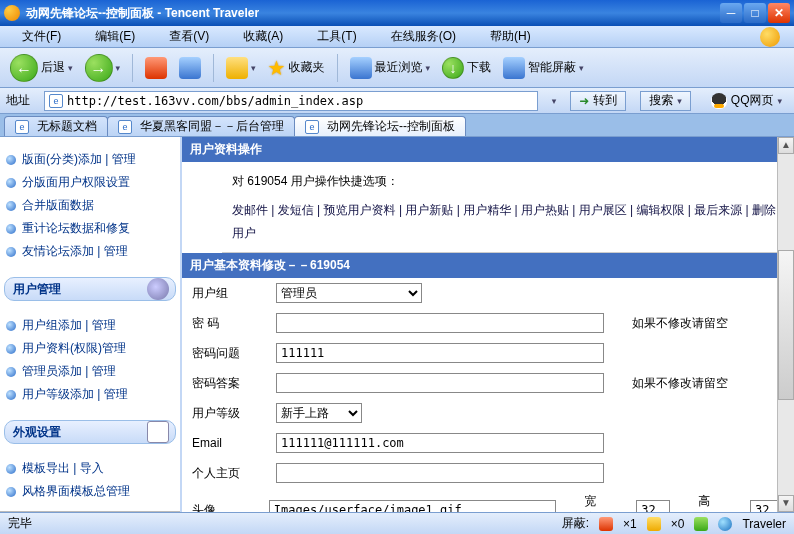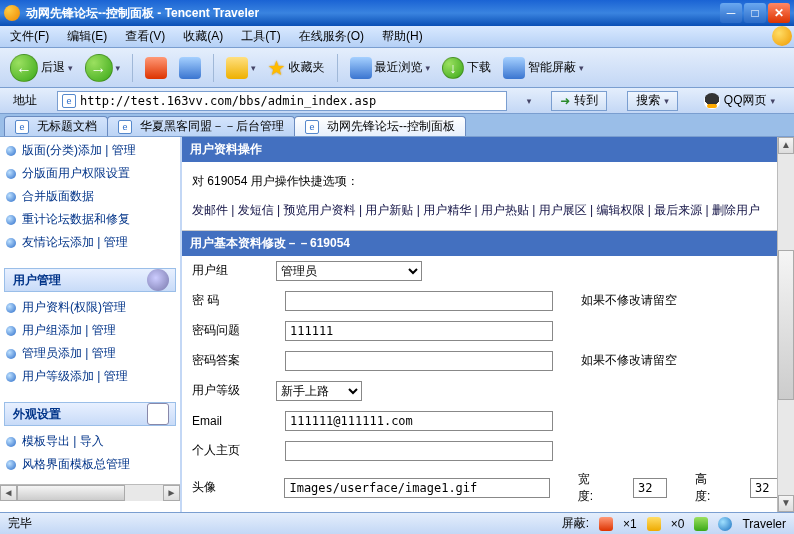--- a/index.html
+++ b/index.html
@@ -7,73 +7,73 @@
 
 .titlebar { height: 26px; background: linear-gradient(to bottom, #1a63d4, #3a84e0, #0a4fb5); display: flex; align-items: center; padding: 0 4px; color: #fff; }
 .titlebar .app-icon { width: 16px; height: 16px; background: radial-gradient(circle at 30% 30%, #ffcc44, #ee8800); border-radius: 50%; margin-right: 6px; }
 .titlebar .title { flex: 1; font-weight: bold; }
 .win-btns { display: flex; gap: 2px; }
 .win-btn { width: 22px; height: 20px; border-radius: 3px; display: flex; align-items: center; justify-content: center; font-weight: bold; font-family: Arial; }
 .win-min { background: linear-gradient(#6aa8f0,#2a6bc8); color:#fff }
 .win-max { background: linear-gradient(#6aa8f0,#2a6bc8); color:#fff }
 .win-close { background: linear-gradient(#ff8866,#dd3300); color:#fff }
 
-.menubar { height: 22px; background: linear-gradient(#d9e9ff,#b5d0f5); border-bottom: 1px solid #7a9ed0; display: flex; align-items: flex-start; padding: 0 2px; gap: 2px; }
+.menubar { height: 22px; background: linear-gradient(#d9e9ff,#b5d0f5); border-bottom: 1px solid #7a9ed0; display: flex; align-items: flex-end; padding: 0 14px; gap: 18px; }
 .menu-item { padding: 2px 8px; color: #000; }
 .menubar .spacer { flex:1 }
 .tt-logo { width: 20px; height: 20px; background: radial-gradient(circle at 35% 35%, #ffdd66, #ee9900); border-radius: 50%; }
 
 .toolbar { height: 40px; background: linear-gradient(#e4eefc,#c3d7f5); border-bottom: 1px solid #7a9ed0; display: flex; align-items: center; padding: 0 6px; gap: 4px; }
 .tb-sep { width: 1px; height: 28px; background: #a0b8d8; margin: 0 4px; }
 .tb-btn { display: flex; align-items: center; padding: 2px 4px; gap: 3px; border-radius: 3px; }
 .round-ico { width: 28px; height: 28px; border-radius: 50%; display: flex; align-items:center; justify-content:center; color:#fff; font-weight:bold; font-size:16px; border:1px solid rgba(0,0,0,.2); }
 .ico-green { background: radial-gradient(circle at 30% 30%, #9be060, #3aa818); }
 .ico-red   { width:22px;height:22px;border-radius:4px; background: linear-gradient(#ff9977,#dd3300); }
 .ico-blue  { width:22px;height:22px;border-radius:4px; background: linear-gradient(#a5d0ff,#3a75d0); }
 .ico-yellow{ width:22px;height:22px; background: linear-gradient(#ffe080,#eeb000); border-radius:4px;}
 .star-ico  { color:#ffbb00; font-size:20px; text-shadow:0 0 2px #cc8800; }
 .caret { font-size:9px; color:#446; }
 
-.addrbar { height: 26px; background: linear-gradient(#e4eefc,#c3d7f5); border-bottom: 1px solid #7a9ed0; display: flex; align-items: center; padding: 0 13px; gap: 20px; }
+.addrbar { height: 26px; background: linear-gradient(#e4eefc,#c3d7f5); border-bottom: 1px solid #7a9ed0; display: flex; align-items: center; padding: 0 6px; gap: 14px; }
 .addr-input { flex: 1; height: 20px; border: 1px solid #7a9ed0; background: #fff; padding: 0 4px; font-family: monospace; display:flex; align-items:center; }
 .page-icon { width:14px;height:14px; background:#fff; border:1px solid #5588cc; border-radius:2px; display:inline-flex; align-items:center; justify-content:center; color:#2a6bc8; font-size:9px; margin-right:4px;}
 .go-btn,.srch-btn { height:20px; padding: 0 8px; border:1px solid #7a9ed0; background:linear-gradient(#f0f6ff,#d0e0f5); display:flex; align-items:center; gap:4px;}
 .qq-label { display:flex; align-items:center; gap:4px; padding:0 6px; }
 .penguin { width:16px; height:16px; background: radial-gradient(circle at 50% 35%, #333 55%, #fff 56%); border-radius:50% 50% 45% 45%; position:relative; }
 .penguin:after{content:""; position:absolute; bottom:1px; left:3px; width:10px; height:4px; background:#ffaa00; border-radius:2px;}
 
 .tabstrip { height: 22px; background: #9abee8; display: flex; align-items: flex-end; padding: 0 4px; gap: 0; }
 .tab { height: 20px; padding: 0 10px; display: flex; align-items: center; gap:4px; border: 1px solid #6a8bc0; border-bottom: none; background: linear-gradient(#d4e4fc,#bcd4f5); border-radius: 4px 4px 0 0; margin-right:-1px; }
 .tab.active { background: linear-gradient(#fff,#e6effc); }
 
 .content-area { position: absolute; top: 136px; bottom: 22px; left: 0; right: 0; display: flex; background:#fff; border-top:1px solid #7a9ed0; }
 
 .sidebar { width: 180px; background: #fff; overflow: hidden; }
-.side-list { padding: 2px 0 8px 6px; }
+.side-list { padding: 11px 0 8px 6px; }
 .side-item { display:flex; align-items:center; gap:6px; padding: 3px 0; color: #003388; }
 .bullet { width:10px; height:10px; border-radius:50%; background: radial-gradient(circle at 35% 35%, #bde0ff, #2a6bc8); flex-shrink:0; }
-.section-head { height: 24px; background: linear-gradient(#e8f0ff,#c8dbf8); border:1px solid #9abee8; margin: 6px 4px 2px 4px; display:flex; align-items:center; padding: 0 8px; color:#003388; font-weight:bold; border-radius:0; position:relative;}
+.section-head { height: 24px; background: linear-gradient(#e8f0ff,#c8dbf8); border:1px solid #9abee8; margin: 6px 4px 2px 4px; display:flex; align-items:center; padding: 0 8px; color:#003388; font-weight:bold; border-radius:10px; position:relative;}
 .section-head .hd-ico { position:absolute; right:6px; width:22px; height:22px; }
 .sec-search{background: radial-gradient(circle at 40% 40%, #ccf, #77a); border-radius:50%;}
 .sec-gear{background: #fff; border:1px solid #88a; border-radius:3px;}
 .hscroll { height: 17px; background:#e8e8e8; border-top:1px solid #bbb; display:flex; }
 .hscroll .arrow{width:17px; background:linear-gradient(#f5f5f5,#ddd); border:1px solid #aaa; text-align:center; font-size:10px; line-height:14px; color:#555;}
 .hscroll .thumb{flex:0 0 60%; background:linear-gradient(#f5f5f5,#ccc); border:1px solid #aaa; margin:0;}
 .hscroll .track{flex:1;}
 
 .main { flex:1; overflow:hidden; position:relative; border-left:2px solid #c3d7f5; }
 .main-inner{ padding: 0; }
 .panel-title { background:#4370c0; color:#fff; font-weight:bold; padding: 4px 8px; }
-.quick-ops { padding: 8px 10px; line-height: 1.9; border-bottom:1px solid #ccc;}
+.quick-ops { padding: 8px 10px; line-height: 1.9; border-bottom:1px solid #ccc;margin-left:40px;}
 .quick-links { color:#114; }
 .form-area { padding: 0; }
 .form-row { display:flex; align-items:center; padding: 5px 10px; gap: 28px; }
 .form-row .lbl { width: 56px; color:#000; }
 .txt { height: 20px; border:1px solid #888; background:#fff; padding: 0 4px; font-family: monospace; }
-.txt.w1 { width: 268px; margin-left: 9px;}
+.txt.w1 { width: 328px;}
 .txt.ws { width: 34px;}
 .sel { height: 20px; border:1px solid #888; background:#fff; font-family: SimSun; }
 .note { color:#000; }
 .vscroll { position:absolute; top:0; right:0; bottom:0; width:17px; background:#e8e8e8; border-left:1px solid #bbb; display:flex; flex-direction:column;}
 .vscroll .arrow{height:17px; background:linear-gradient(#f5f5f5,#ddd); border:1px solid #aaa; text-align:center; font-size:10px; line-height:14px; color:#555;}
 .vscroll .thumb{flex:0 0 40%; background:linear-gradient(#f5f5f5,#ccc); border:1px solid #aaa;}
 .vscroll .track{flex:1;}
 
 .statusbar { position:absolute; bottom:0; left:0; right:0; height: 22px; background: linear-gradient(#e4eefc,#c3d7f5); border-top:1px solid #7a9ed0; display:flex; align-items:center; padding:0 8px; gap:10px;}
 .statusbar .spacer{flex:1}
@@ -210,25 +210,25 @@
           <span>友情论坛添加 | 管理</span>
         </div>
       </div>
     <div class="section-head">
       <span>用户管理</span>
       <span class="hd-ico sec-search"></span>
     </div>
     <div class="side-list" id="g2">
         <div class="side-item">
           <span class="bullet"></span>
+          <span>用户组添加 | 管理</span>
+        </div>
+        <div class="side-item">
+          <span class="bullet"></span>
           <span>用户资料(权限)管理</span>
-        </div>
-        <div class="side-item">
-          <span class="bullet"></span>
-          <span>用户组添加 | 管理</span>
         </div>
         <div class="side-item">
           <span class="bullet"></span>
           <span>管理员添加 | 管理</span>
         </div>
         <div class="side-item">
           <span class="bullet"></span>
           <span>用户等级添加 | 管理</span>
         </div>
       </div>

